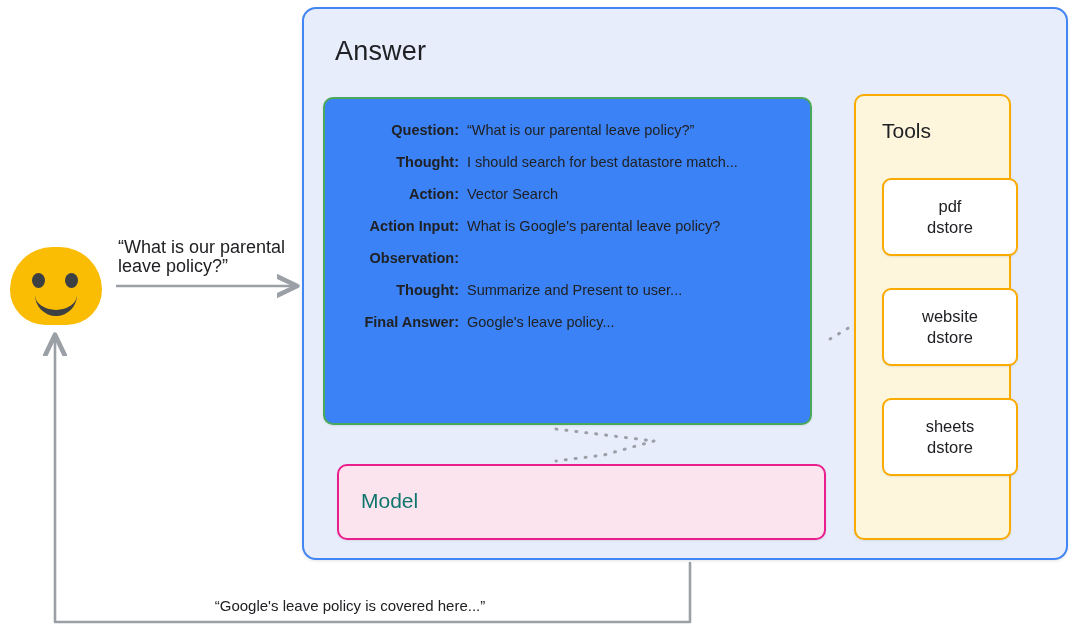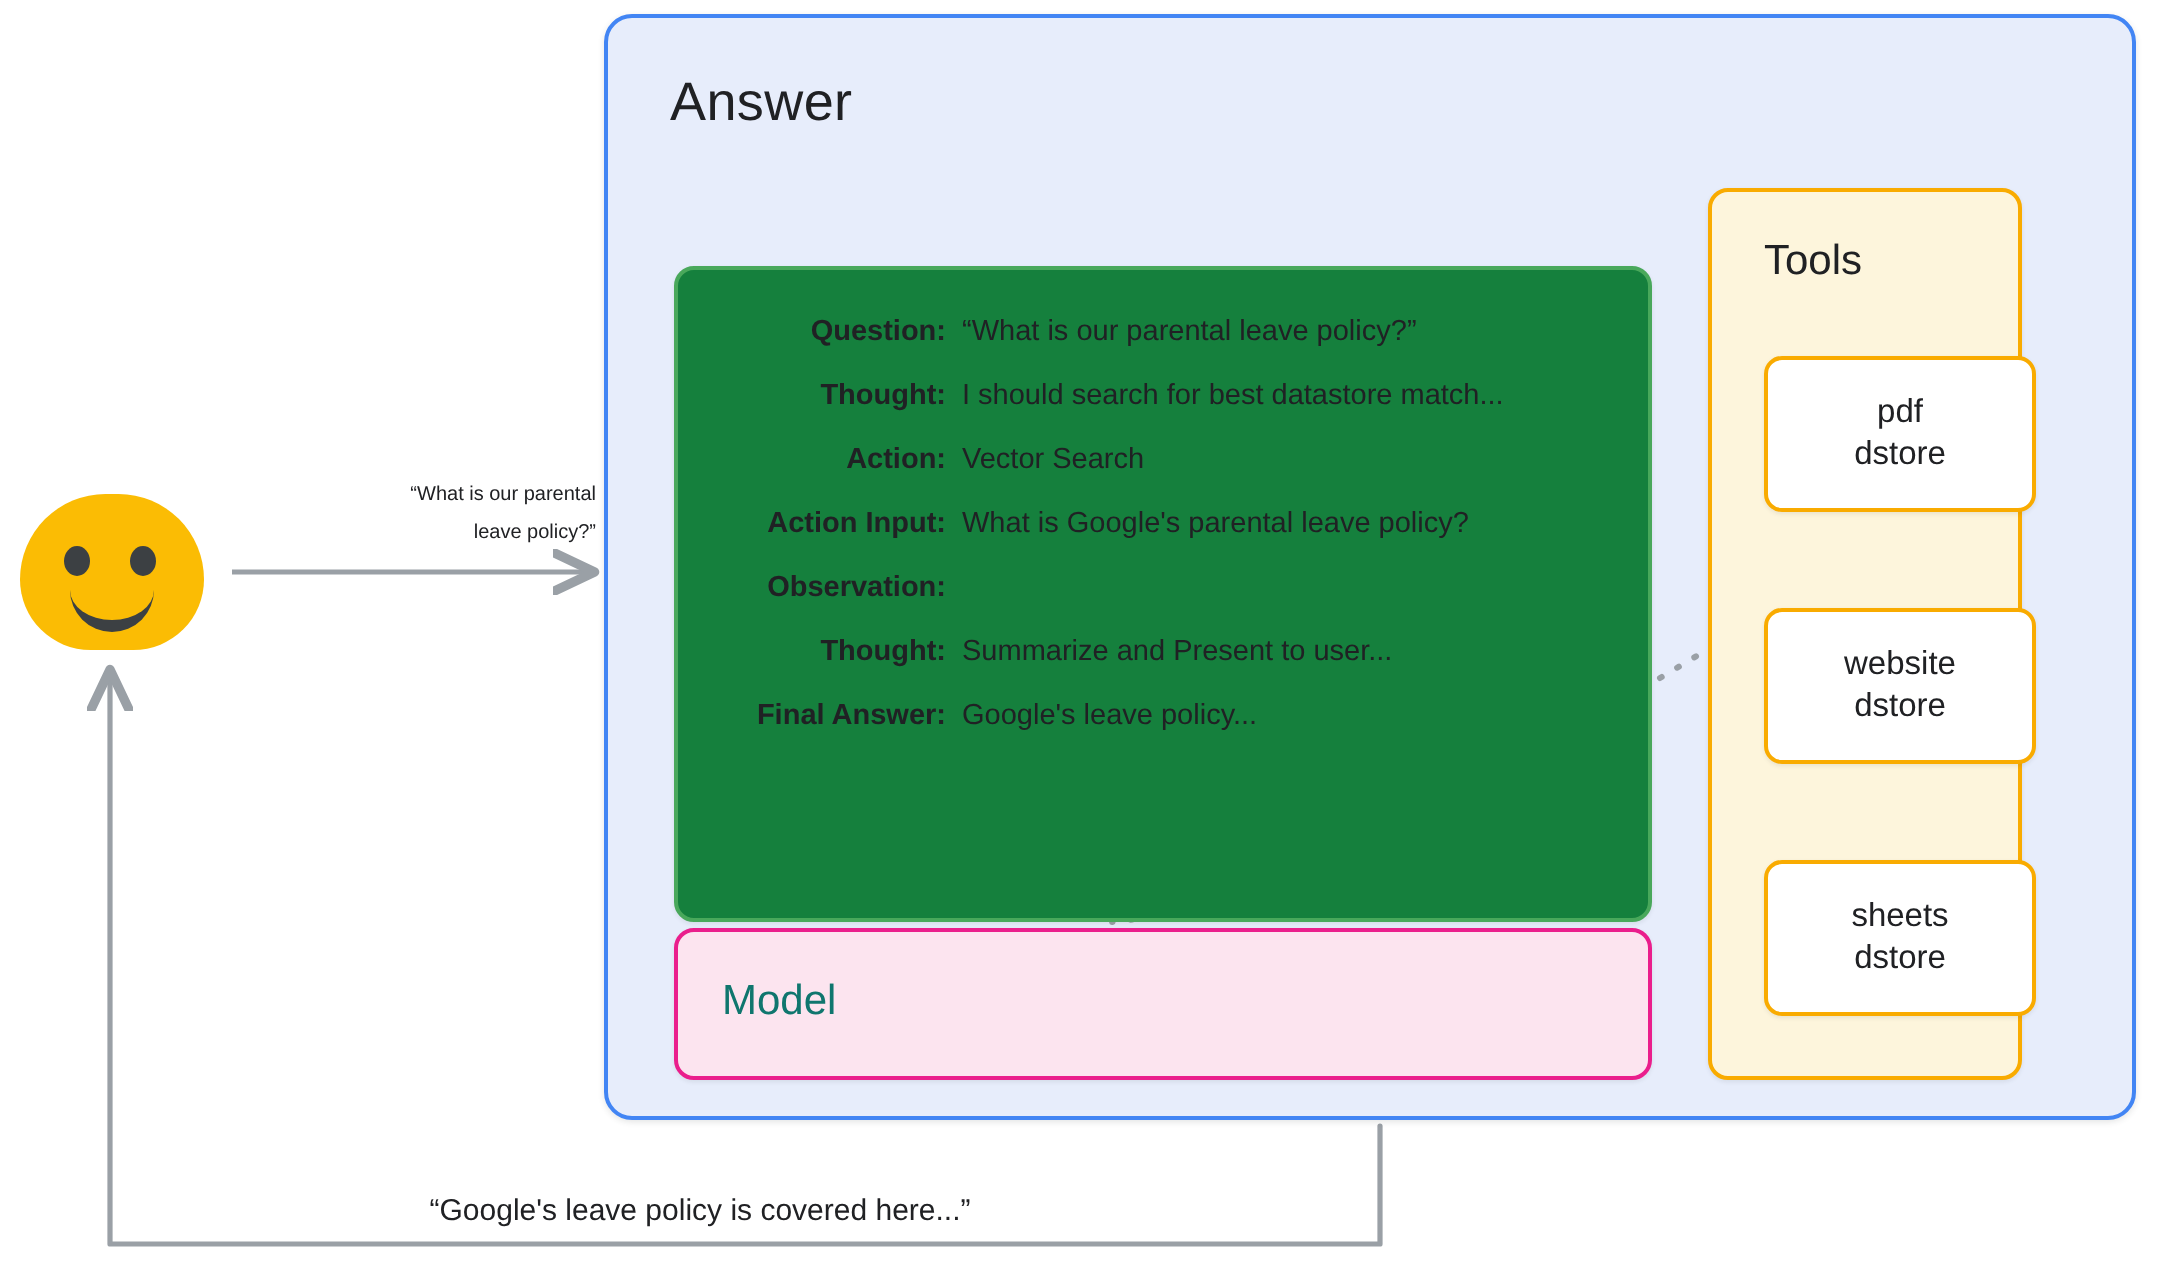--- a/index.html
+++ b/index.html
@@ -69,22 +69,22 @@
     overflow: visible;
     pointer-events: none;
   }
 
   
   #question-caption {
     position: absolute;
     left: 118px;
     top: 238px;
     width: 180px;
-    text-align: right;
-    font-size: 10px;
+    text-align: left;
+    font-size: 18px;
     line-height: 19px;
     color: #202124;
   }
 
   
   #answer-caption {
     position: absolute;
     left: 150px;
     top: 596px;
     width: 400px;
@@ -113,30 +113,29 @@
     top: 27px;
     font-size: 27px;
     font-weight: 400;
     letter-spacing: 0.2px;
     color: #202124;
   }
 
   
   #trace-box {
     position: absolute;
-    left: 33px;
+    left: 19px;
     top: 88px;
     width: 489px;
     height: 328px;
     box-sizing: border-box;
-    background: #15803d;
+    background: #3b82f6;
     border: 2px solid #49A85B;
     border-radius: 10px;
     box-shadow: 0 1px 2px rgba(60,64,67,0.10);
-    margin-top: 36px;
   }
   #trace-rows {
     position: absolute;
     left: 0;
     top: 22px;
     width: 100%;
   }
   .trace-row {
     display: flex;
     align-items: flex-start;
@@ -215,21 +214,21 @@
     background: #FFFFFF;
     border: 2.5px solid #F9AB00;
     border-radius: 9px;
     display: flex;
     align-items: center;
     justify-content: center;
     text-align: center;
     font-size: 16.5px;
     line-height: 21px;
     color: #202124;
-    margin-bottom: 48px;
+    margin-bottom: 32px;
     white-space: pre-line;
     box-shadow: 0 1px 2px rgba(60,64,67,0.10);
   }
 
   
   #dotted-connectors {
     position: absolute;
     left: 0; top: 0;
     width: 766px;
     height: 553px;

